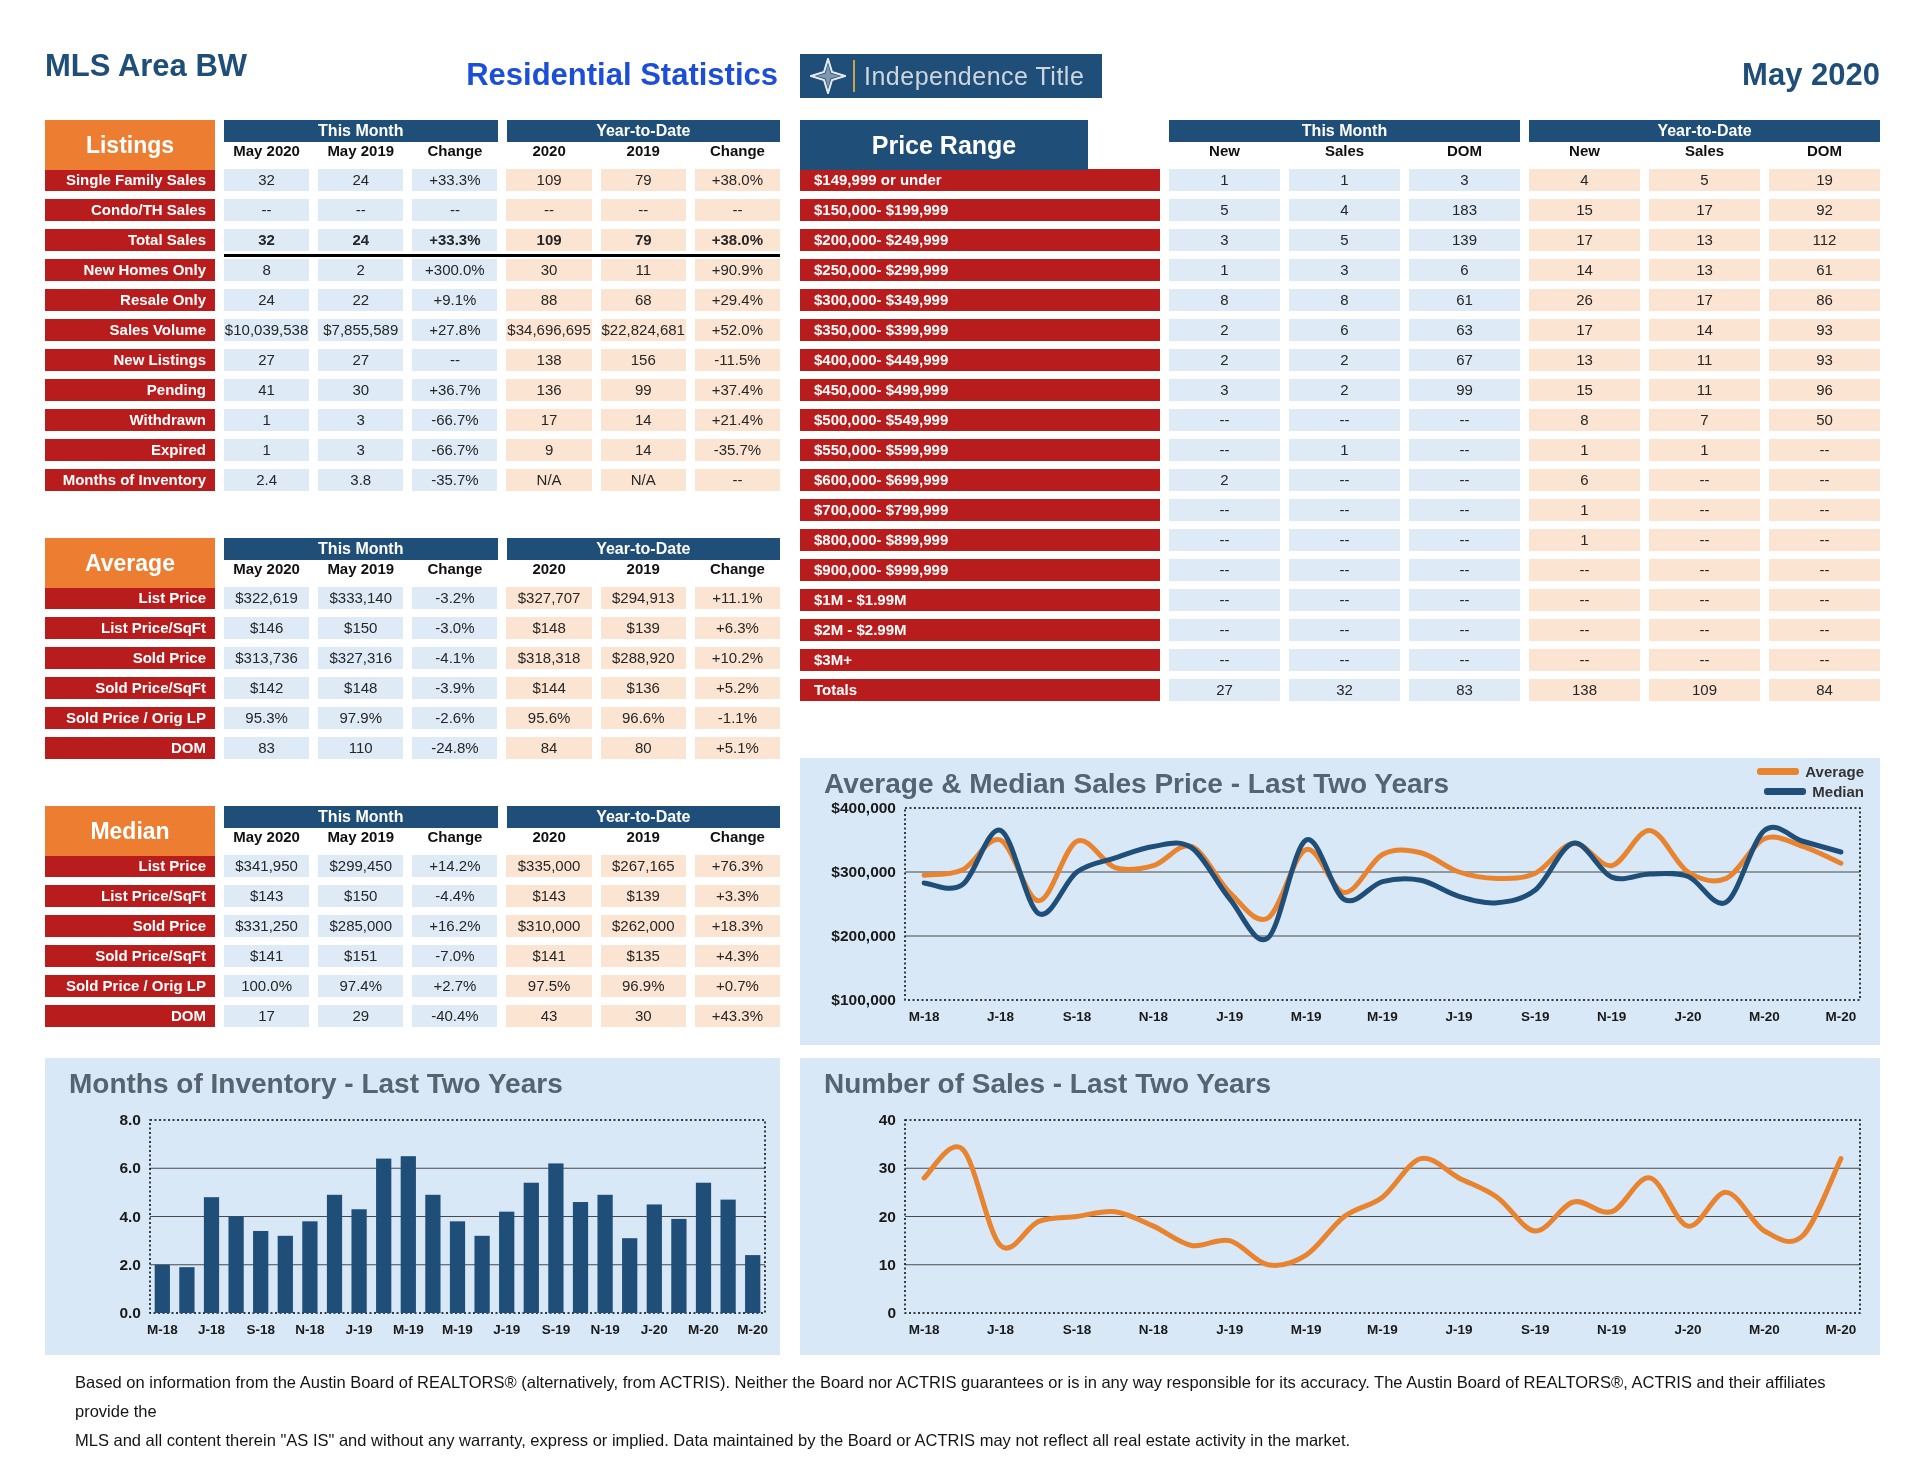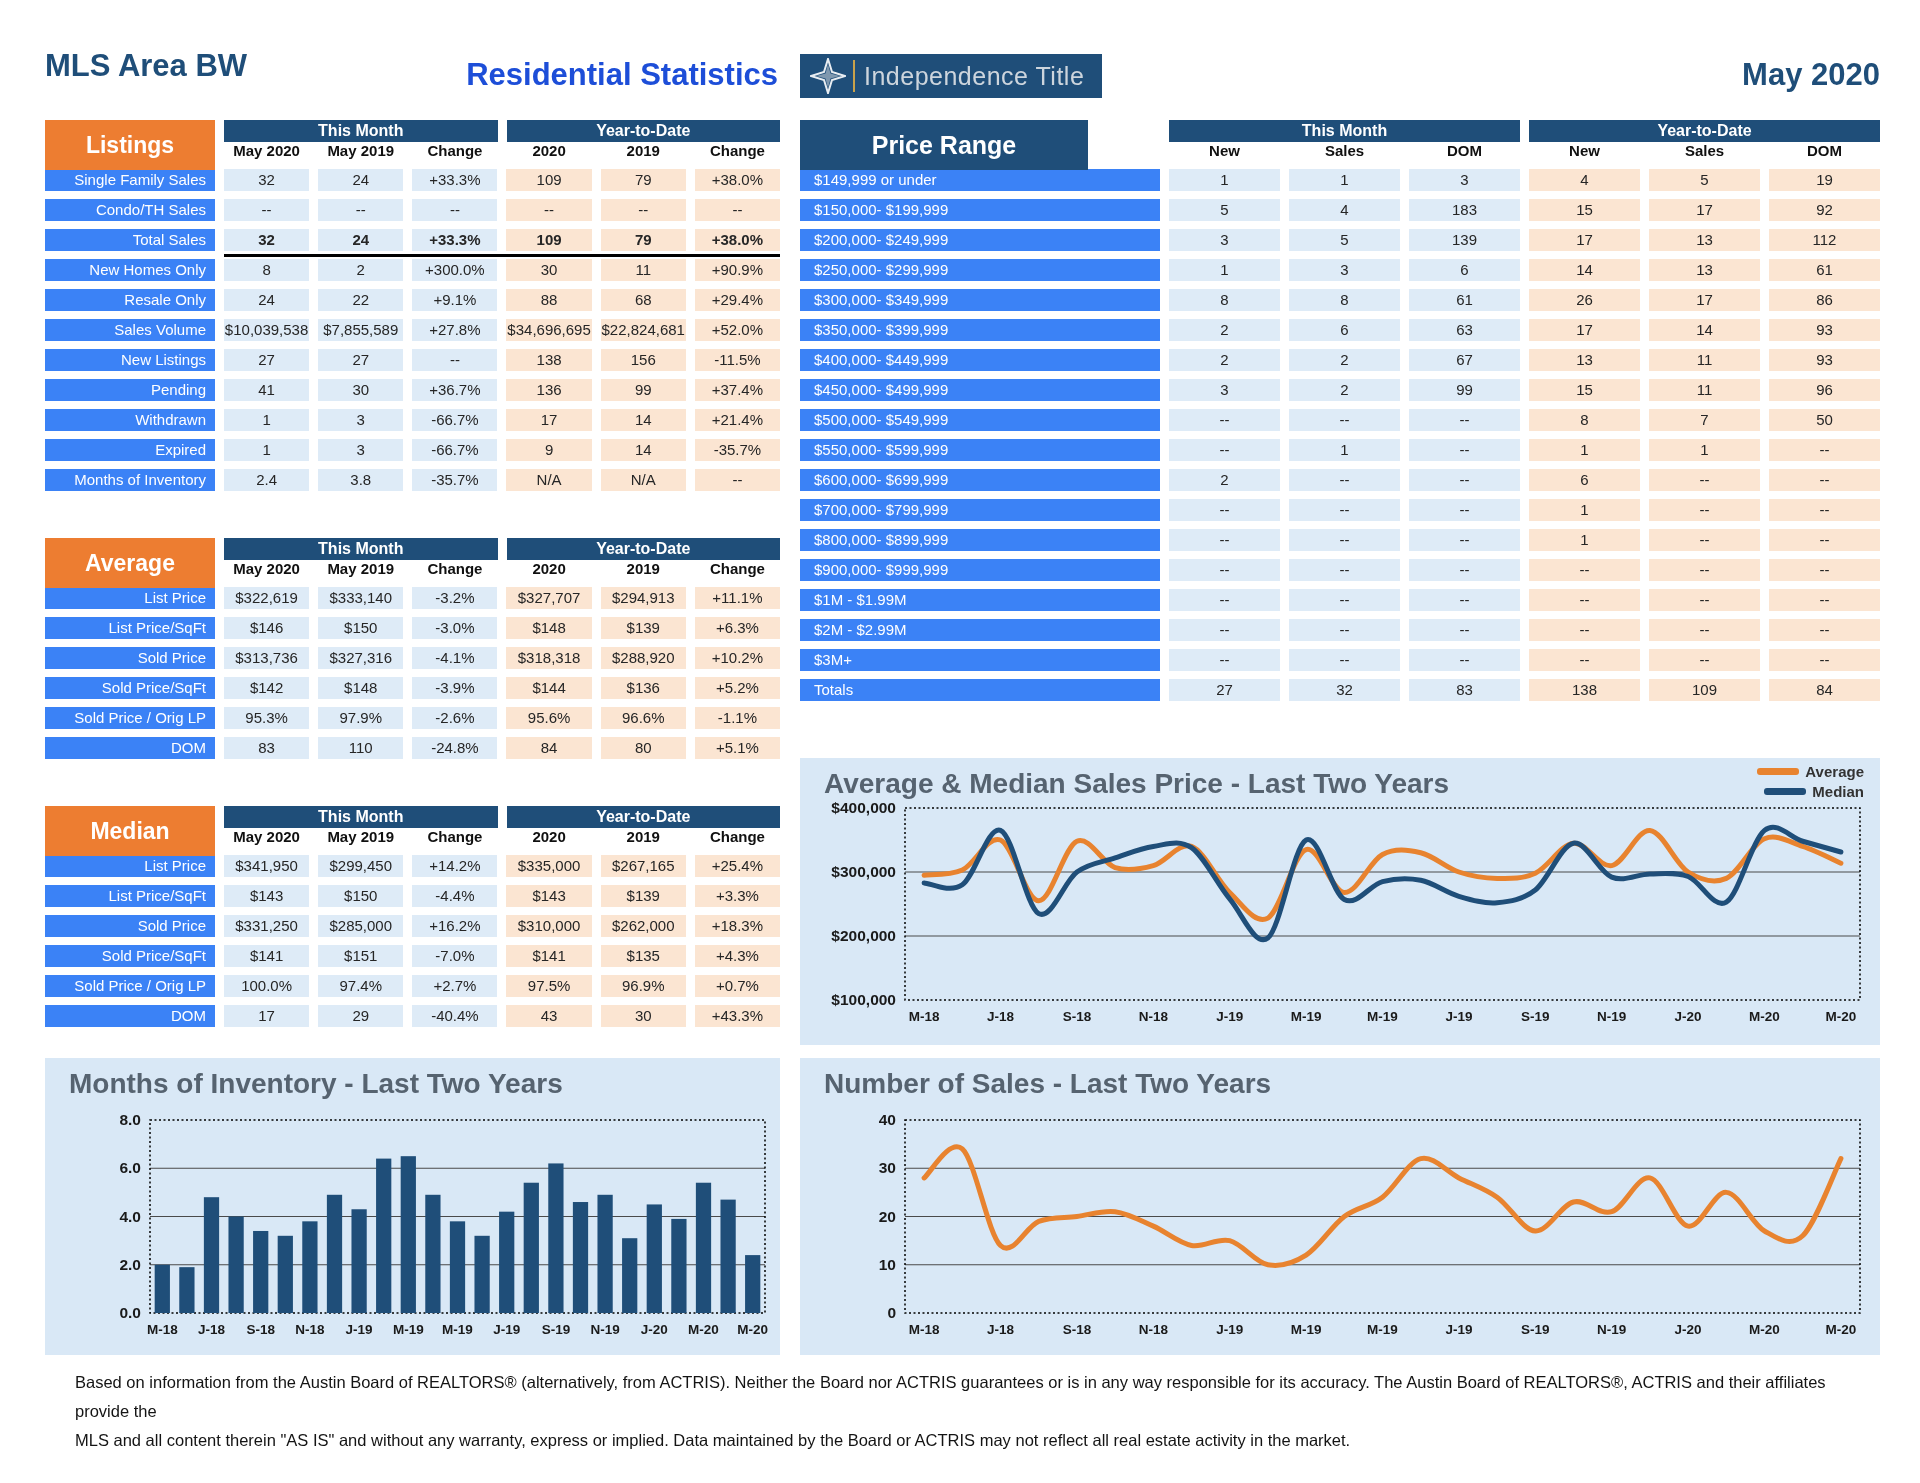--- a/index.html
+++ b/index.html
@@ -26,21 +26,21 @@
 
   .trow { display:grid; column-gap:9px; position:relative; }
   .ltbl .trow { grid-template-columns:170px repeat(6,1fr); }
   .ptbl .trow { grid-template-columns:360px repeat(6,1fr); }
   .trow.gb { height:15px; margin-bottom:4px; }
   .trow.cn { height:24px; margin-bottom:6px; }
   .trow.dr { height:22px; margin-bottom:8px; }
   .gbar  { grid-column:span 3; background:#1F4E79; color:#fff; font-weight:bold; font-size:16px;
            text-align:center; line-height:22px; }
   .cname { font-weight:bold; font-size:15px; color:#101010; text-align:center; line-height:24px; }
-  .tlabel{ background:#3b82f6; color:#fff; font-weight:normal; font-size:15px; height:22px; line-height:22px;
+  .tlabel{ background:#b91c1c; color:#fff; font-weight:bold; font-size:15px; height:22px; line-height:22px;
            white-space:nowrap; }
   .ltbl .tlabel { text-align:right; padding-right:9px; }
   .ptbl .tlabel { text-align:left;  padding-left:14px; }
   .tcell { height:22px; line-height:22px; text-align:center; font-size:15px; color:#262626; }
   .tcell.tm { background:#DEEBF7; }
   .tcell.yt { background:#FBE5D2; }
   .trow.boldrow .tcell { font-weight:bold; }
   .trow.divider::after { content:""; position:absolute; left:179px; right:0; bottom:-6px;
                          height:3px; background:#000; }
   .secbox { position:absolute; left:0; top:0; height:50px; display:flex; align-items:center;
@@ -292,21 +292,21 @@
           <div class="cname">2019</div>
           <div class="cname">Change</div>
         </div>
         <div class="trow dr">
           <div class="tlabel">List Price</div>
           <div class="tcell tm">$341,950</div>
           <div class="tcell tm">$299,450</div>
           <div class="tcell tm">+14.2%</div>
           <div class="tcell yt">$335,000</div>
           <div class="tcell yt">$267,165</div>
-          <div class="tcell yt">+25.4%</div>
+          <div class="tcell yt">+76.3%</div>
         </div>
         <div class="trow dr">
           <div class="tlabel">List Price/SqFt</div>
           <div class="tcell tm">$143</div>
           <div class="tcell tm">$150</div>
           <div class="tcell tm">-4.4%</div>
           <div class="tcell yt">$143</div>
           <div class="tcell yt">$139</div>
           <div class="tcell yt">+3.3%</div>
         </div>

